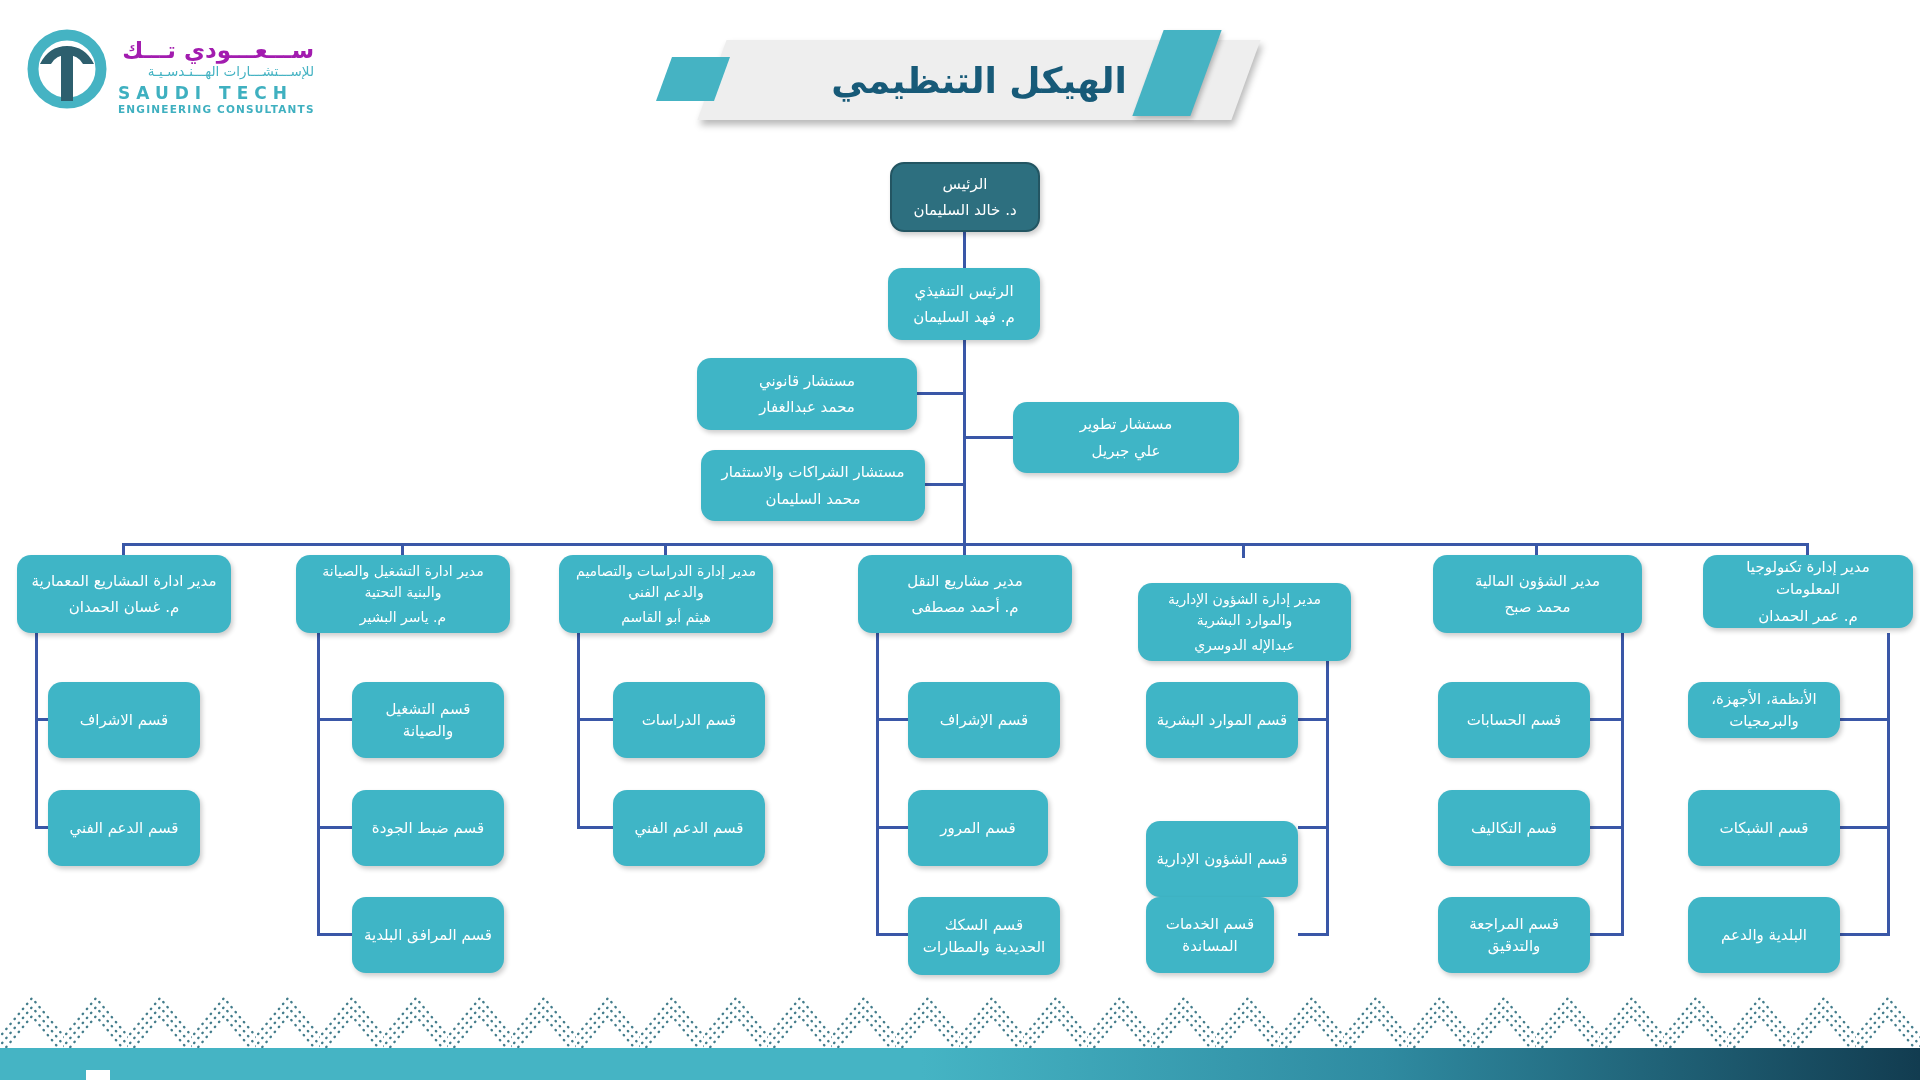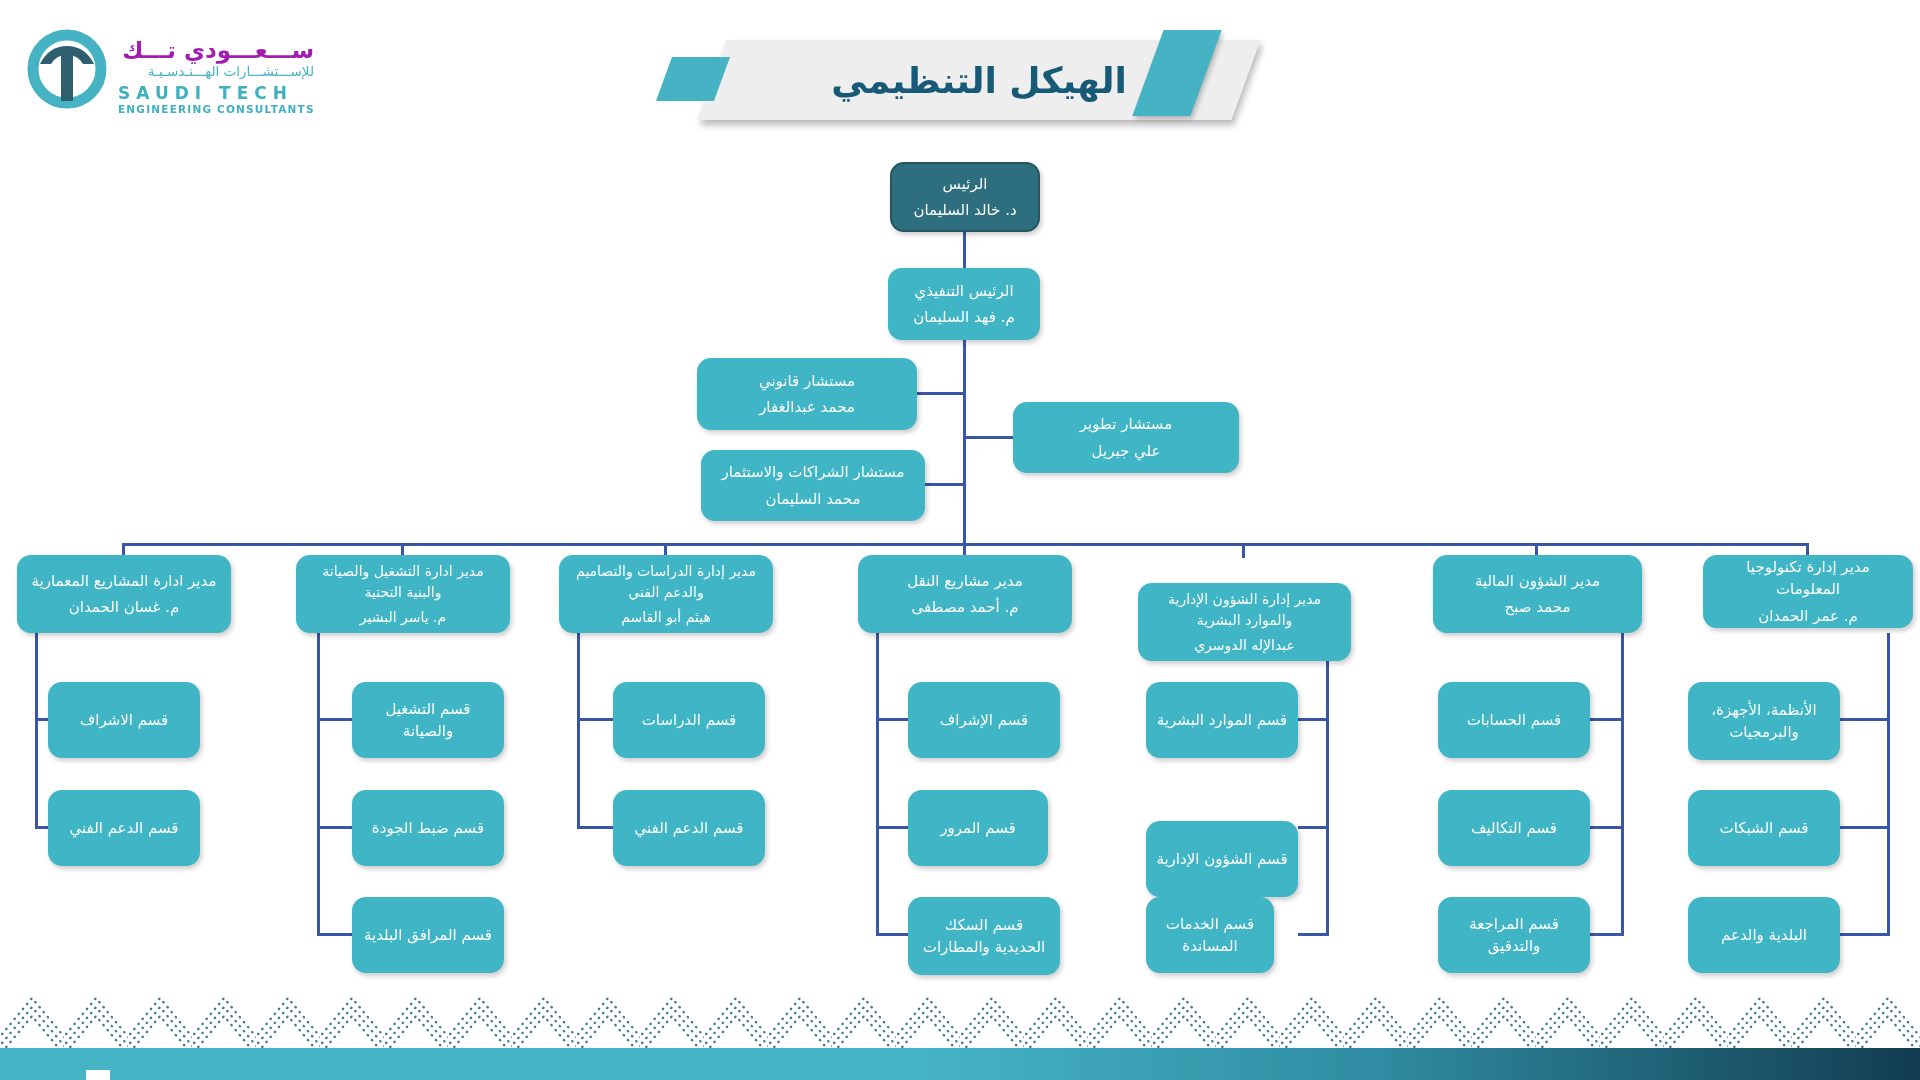--- a/index.html
+++ b/index.html
@@ -170,21 +170,21 @@
 <div class="node" dir="rtl" style="left:908px;top:897px;width:152px;height:78px;">قسم السكك الحديدية والمطارات</div>
 
 <div class="node" dir="rtl" style="left:1146px;top:682px;width:152px;height:76px;">قسم الموارد البشرية</div>
 <div class="node" dir="rtl" style="left:1146px;top:790px;width:152px;height:76px;margin-top:31px;">قسم الشؤون الإدارية</div>
 <div class="node" dir="rtl" style="left:1146px;top:897px;width:128px;height:76px;">قسم الخدمات المساندة</div>
 
 <div class="node" dir="rtl" style="left:1438px;top:682px;width:152px;height:76px;">قسم الحسابات</div>
 <div class="node" dir="rtl" style="left:1438px;top:790px;width:152px;height:76px;">قسم التكاليف</div>
 <div class="node" dir="rtl" style="left:1438px;top:897px;width:152px;height:76px;">قسم المراجعة والتدقيق</div>
 
-<div class="node" dir="rtl" style="left:1688px;top:682px;width:152px;height:78px;">الأنظمة، الأجهزة، والبرمجيات</div>
+<div class="node" dir="rtl" style="left:1688px;top:682px;width:152px;height:56px;">الأنظمة، الأجهزة، والبرمجيات</div>
 <div class="node" dir="rtl" style="left:1688px;top:790px;width:152px;height:76px;">قسم الشبكات</div>
 <div class="node" dir="rtl" style="left:1688px;top:897px;width:152px;height:76px;">البلدية والدعم</div>
 
 <svg class="abs chevrons" viewBox="0 0 1920 55" preserveAspectRatio="none">
   <defs>
     <pattern id="zz" width="64" height="55" patternUnits="userSpaceOnUse">
       <g fill="none" stroke="#2e6e7e" stroke-width="2.4" stroke-linecap="round" stroke-dasharray="0.3 6.2" opacity="0.9">
         <path d="M-2 46 L32 5 L66 46"></path>
         <path d="M-2 55 L32 14 L66 55"></path>
         <path d="M-2 64 L32 23 L66 64"></path>

